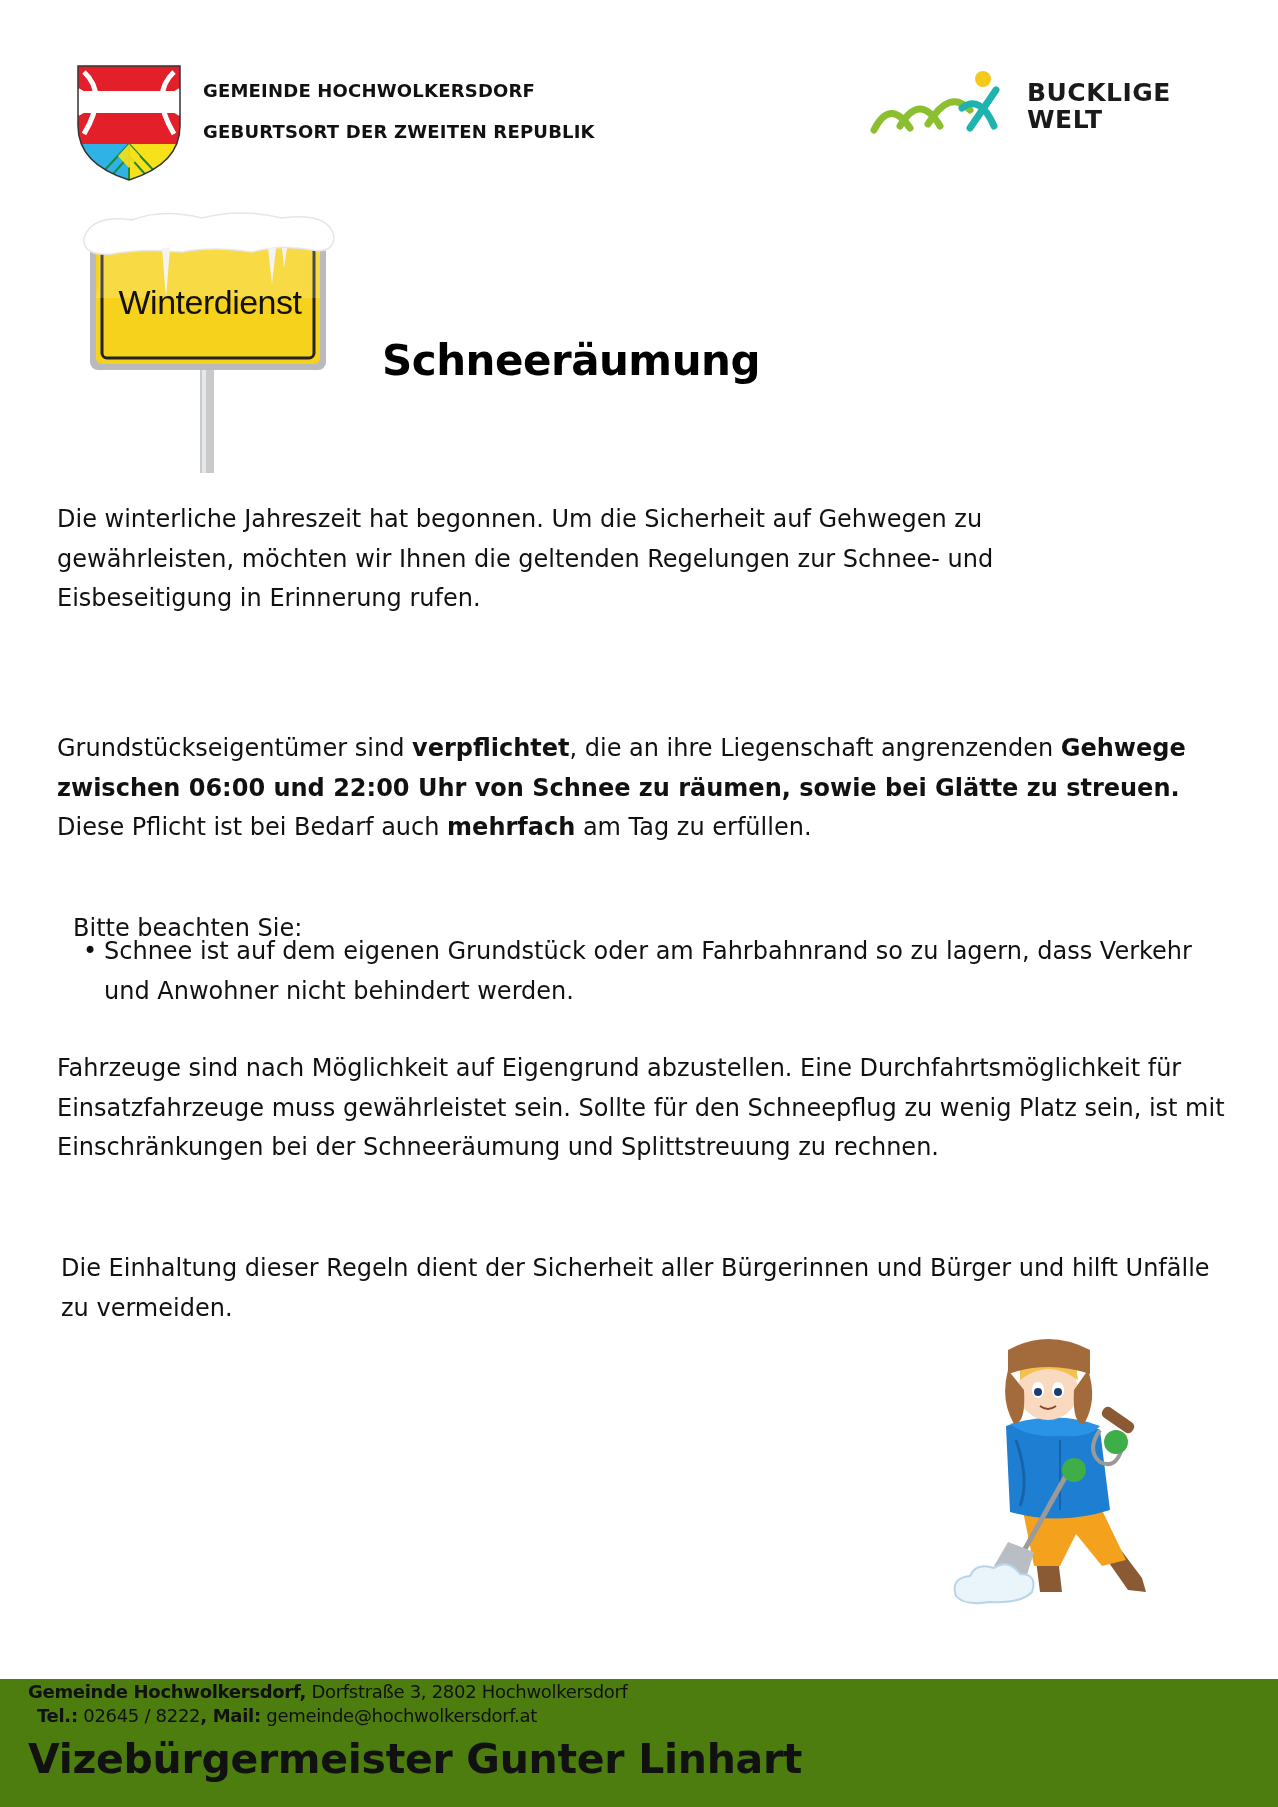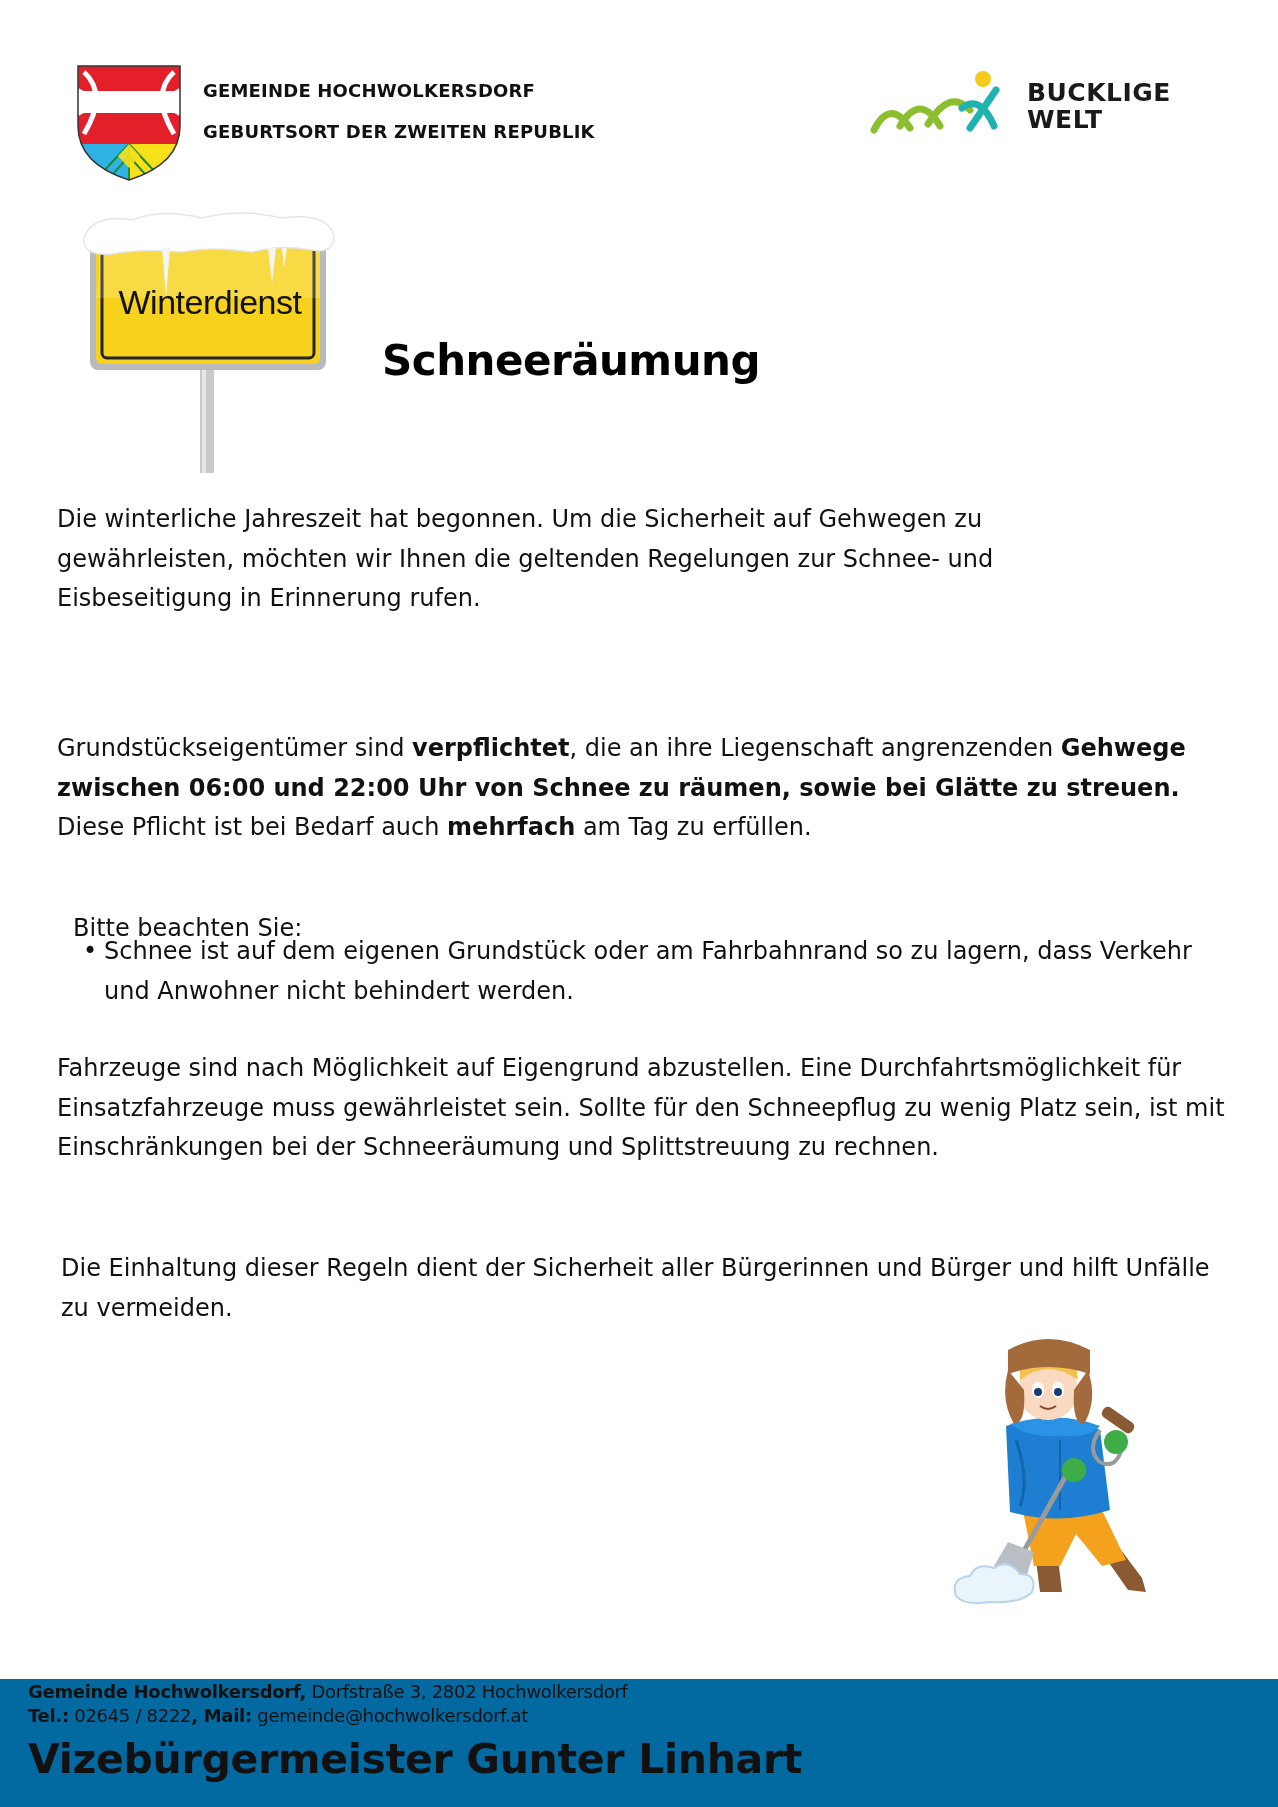--- a/index.html
+++ b/index.html
@@ -25,25 +25,25 @@
     .p2 { top: 729px; }
     .p3 { top: 893px; }
     .bullet-list { left: 57px; top: 932px; width: 1180px; margin: 0; padding: 0; list-style: none; font-family: "DejaVu Sans", sans-serif; font-size: 24px; line-height: 39.5px; color: #111; }
     .bullet-list li { position: relative; padding-left: 47px; }
     .bullet-list li .dot { position: absolute; left: 26px; top: 0; }
     .p4 { top: 1049px; }
     .p5 { top: 1245px; }
     
     .boy { left: 950px; top: 1330px; width: 220px; height: 280px; }
     
-    .footer { left: 0; top: 1679px; width: 1278px; height: 128px; background: #0369a1; }
+    .footer { left: 0; top: 1679px; width: 1278px; height: 128px; background: #4d7c0f; }
     .footer-line { position: absolute; left: 28px; font-family: "DejaVu Sans", sans-serif; font-size: 18px; line-height: 26px; color: #111; white-space: nowrap; letter-spacing: -0.3px; }
     .footer-line b { font-weight: bold; }
     .fl1 { top: 0px; }
-    .fl2 { top: 24px; }
+    .fl2 { top: 24px; margin-left: 9px; }
     .footer-name { position: absolute; left: 28px; top: 58px; font-family: "DejaVu Sans", sans-serif; font-weight: bold; font-size: 41px; line-height: 44px; color: #111; white-space: nowrap; letter-spacing: -0.3px; }
   </style>
 </head>
 <body>
 
 <div class="abs crest">
   <svg width="106" height="118" viewBox="0 0 106 118">
     <defs>
       <clipPath id="shield">
           <path d="M2 2 H104 V62 Q104 100 53 116 Q2 100 2 62 Z"></path>

